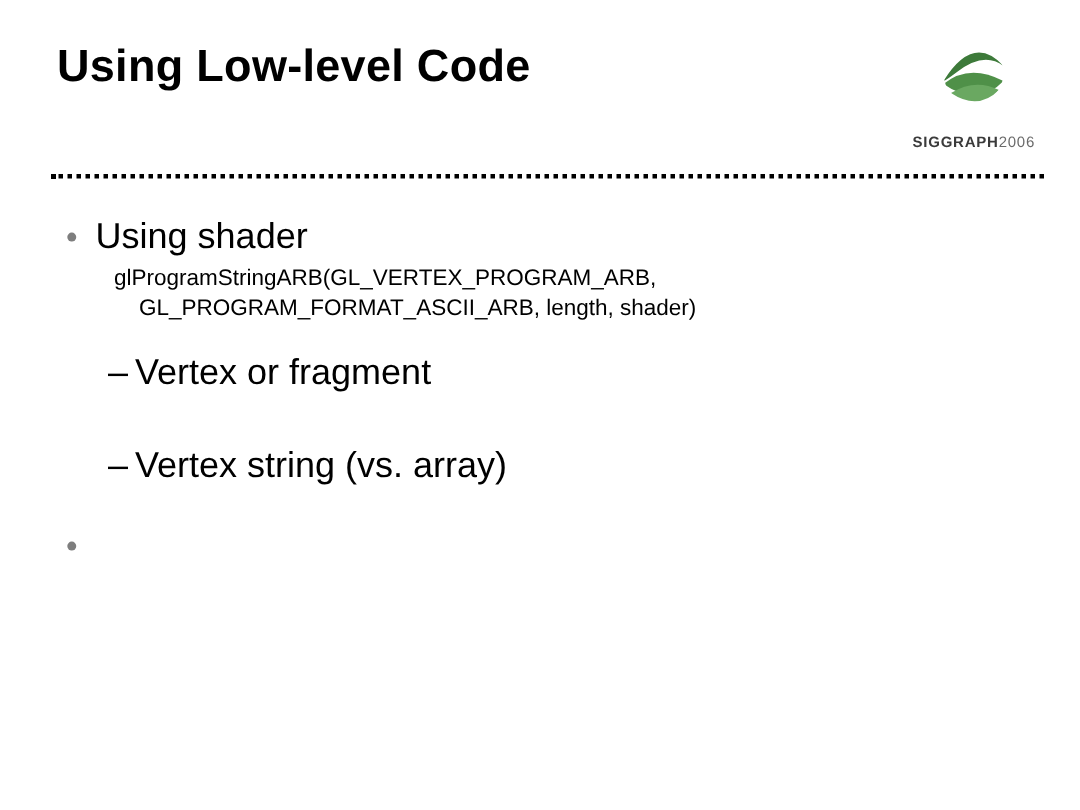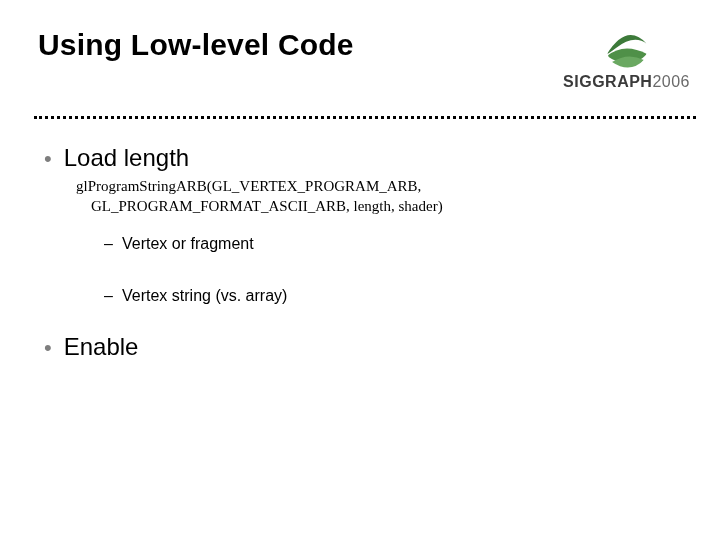--- a/index.html
+++ b/index.html
@@ -30,22 +30,22 @@
     top: 28px;
     right: 30px;
     text-align: center;
   }
   .logo-wrap {
     display: flex;
     flex-direction: column;
     align-items: center;
   }
   .brand {
-    margin-top: 3px;
-    font-size: 16px;
+    margin-top: 20px;
+    font-size: 10px;
     letter-spacing: 0.5px;
     color: #3b3b3b;
   }
   .brand .bold { font-weight: bold; }
   .brand .light { font-weight: normal; color: #6a6a6a; }
   .divider {
     position: absolute;
     top: 116px;
     left: 34px;
     right: 24px;
@@ -65,32 +65,32 @@
     font-size: 24px;
     margin-top: 6px;
     margin-bottom: 4px;
   }
   .dot {
     color: #7e7e7e;
     font-size: 22px;
     line-height: 1;
   }
   .code {
-    font-family: Liberation Serif, serif;
+    font-family: Liberation Sans, sans-serif;
     font-size: 15px;
     line-height: 1.35;
     white-space: pre;
     margin-left: 32px;
     margin-top: 4px;
     color: #000;
   }
   .sub {
-    margin-left: 60px;
+    margin-left: 28px;
     margin-top: 18px;
-    font-size: 16px;
+    font-size: 24px;
   }
   .sub-dash {
     display: inline-block;
     width: 18px;
     color: #000;
   }
   .spacer-16 { height: 16px; }
   .spacer-22 { height: 22px; }
 </style>
 </head>
@@ -119,35 +119,34 @@
       </div>
     </div>
   </div>
 
   <div class="divider"></div>
 
   <div class="content">
 
     <div class="bullet1">
       <span class="dot">•</span>
-      <span>Load length</span>
+      <span>Using shader</span>
     </div>
     <div class="code"><span>glProgramStringARB(GL_VERTEX_PROGRAM_ARB,</span>
 <span>    GL_PROGRAM_FORMAT_ASCII_ARB, length, shader)</span></div>
 
     <div class="sub">
       <span class="sub-dash">–</span><span>Vertex or fragment</span>
     </div>
     <div class="spacer-16"></div>
     <div class="sub">
       <span class="sub-dash">–</span><span>Vertex string (vs. array)</span>
     </div>
 
     <div class="spacer-22"></div>
 
     <div class="bullet1">
       <span class="dot">•</span>
-      <span>Enable</span>
     </div>
 
   </div>
 
 </div>
 
 </body></html>

